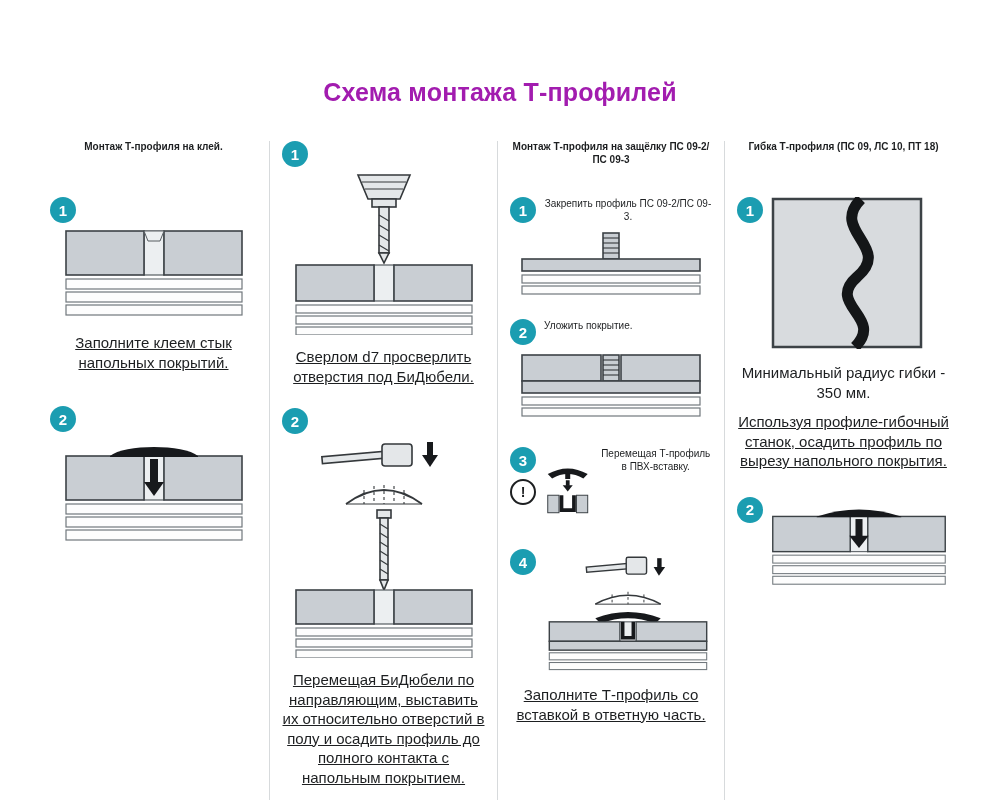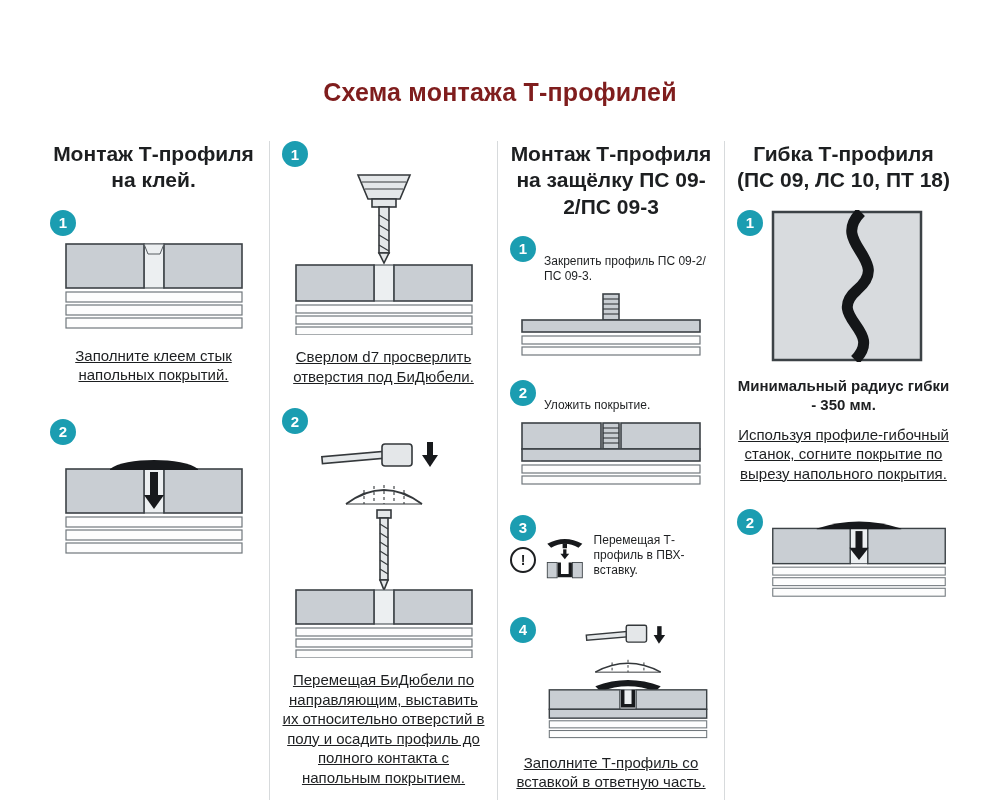--- a/index.html
+++ b/index.html
@@ -2,41 +2,41 @@
 <html><head>
 <meta charset="utf-8">
 <style>
   html,body{margin:0;padding:0;background:#e9e9e9;}
   .page{
     width:1000px;height:800px;margin:0 auto;background:#ffffff;
     font-family:"Liberation Sans",sans-serif;color:#1d1f21;
     box-sizing:border-box;padding:40px 38px 0 38px;overflow:hidden;
   }
   .title{
-    text-align:center;color:#7f1d1d;font-size:25px;font-weight:bold;
+    text-align:center;color:#a21caf;font-size:25px;font-weight:bold;
     margin:38px 0 34px 0;letter-spacing:.2px;
   }
   .grid{display:grid;grid-template-columns:232px 228px 227px 237px;}
   .col{padding:0 12px;box-sizing:border-box;border-right:1px solid #d7dadc;}
   .col:last-child{border-right:none;}
   .col-header{
-    font-size:21px;font-weight:bold;text-align:center;line-height:1.25;
+    font-size:10px;font-weight:bold;text-align:center;line-height:1.25;
     margin:0 0 16px 0;min-height:40px;
   }
   .badge{
     display:inline-flex;width:26px;height:26px;border-radius:50%;
     background:#1b9db1;color:#fff;font-weight:bold;font-size:15px;
     align-items:center;justify-content:center;flex:0 0 26px;
   }
   .step{margin-bottom:18px;}
   .step .diagram-wrap{text-align:center;margin-top:6px;}
   .caption{font-size:15px;line-height:1.3;text-align:center;margin:8px 0 0 0;text-decoration:underline;}
   .row{display:flex;gap:8px;align-items:flex-start;}
-  .side-text{font-size:12px;line-height:1.25;margin:18px 0 0 0;text-align:left;}
-  .note{font-size:15px;font-weight:bold;text-align:center;line-height:1.3;margin:14px 0 10px 0;}
+  .side-text{font-size:10px;line-height:1.25;margin:1px 0 0 0;text-align:center;}
+  .note{font-size:15px;font-weight:normal;text-align:center;line-height:1.3;margin:14px 0 10px 0;}
   .warn{
     display:inline-flex;width:22px;height:22px;border-radius:50%;
     border:2px solid #1d1f21;color:#1d1f21;font-weight:bold;font-size:14px;
     align-items:center;justify-content:center;margin-top:6px;
   }
   .badge-stack{display:flex;flex-direction:column;align-items:center;flex:0 0 26px;}
   
   svg .panel{fill:#c9ced3;stroke:#3c4246;stroke-width:1.6}
   svg .gap{fill:#eceff1;stroke:#565c61;stroke-width:1.2}
   svg .stripe{fill:#fdfdfd;stroke:#70777c;stroke-width:1.2}
@@ -268,21 +268,21 @@
 
       <div class="step">
         <div class="row">
           <span class="badge">1</span>
           <svg width="152" height="152" viewBox="0 0 152 152">
             <rect x="2" y="2" width="148" height="148" fill="#d8dbde" stroke="#3c4246" stroke-width="2.5"></rect>
             <path d="M90,2 C58,34 122,50 86,80 C54,108 114,120 84,150" fill="none" stroke="#141618" stroke-width="11"></path>
           </svg>
         </div>
         <p class="note">Минимальный радиус гибки - 350 мм.</p>
-        <p class="caption">Используя профиле-гибочный станок, согните покрытие по вырезу напольного покрытия.</p>
+        <p class="caption">Используя профиле-гибочный станок, осадить профиль по вырезу напольного покрытия.</p>
       </div>
 
       <div class="step" style="margin-top:26px">
         <div class="row">
           <span class="badge">2</span>
           <svg width="176" height="104" viewBox="0 0 200 118">
             <rect class="gap" x="90" y="22" width="20" height="40"></rect>
             <rect class="panel" x="2" y="22" width="88" height="40"></rect>
             <rect class="panel" x="110" y="22" width="88" height="40"></rect>
             <path class="dark" d="M52,22 Q100,6 148,22 L148,23 L52,23 Z"></path>

